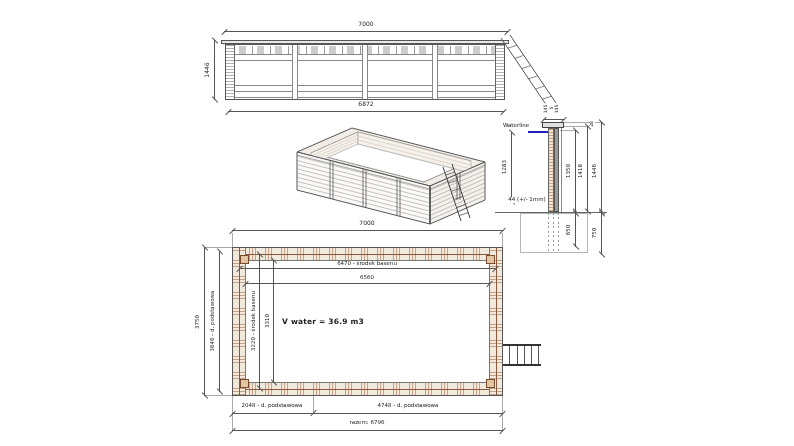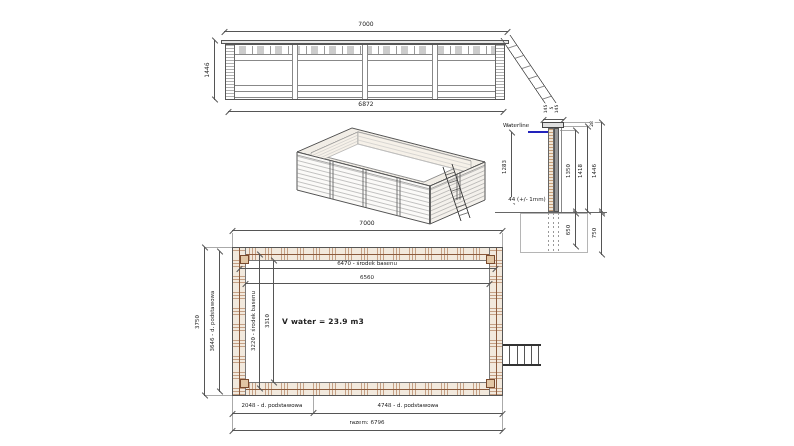--- a/index.html
+++ b/index.html
@@ -149,21 +149,21 @@
     <div class="dim-v" style="left:259px;top:254px;height:135px;"></div>
     <span class="lbl v tiny" style="left:254px;top:321px;">3220 - środek basenu</span>
     <div class="dim-v" style="left:273px;top:260px;height:123px;"></div>
     <span class="lbl v tiny" style="left:268px;top:321px;">3310</span>
 
     <div class="dim-v" style="left:204px;top:247px;height:149px;"></div>
     <span class="lbl v tiny" style="left:198px;top:322px;">3750</span>
     <div class="dim-v" style="left:219px;top:251px;height:141px;"></div>
     <span class="lbl v tiny" style="left:213px;top:321px;">3646 - d. podstawowa</span>
 
-    <span class="lbl bold" style="left:323px;top:322px;">V water = 23.9 m3</span>
+    <span class="lbl bold" style="left:323px;top:322px;">V water = 36.9 m3</span>
 
     <div class="plan-ladder"></div>
 
     <div class="dim-h" style="left:232px;top:413px;width:271px;"></div>
     <div class="tick" style="left:313px;top:409px;"></div>
     <span class="lbl tiny" style="left:272px;top:406px;">2048 - d. podstawowa</span>
     <span class="lbl tiny" style="left:408px;top:406px;">4748 - d. podstawowa</span>
     <div class="dim-h" style="left:232px;top:430px;width:271px;"></div>
     <span class="lbl tiny" style="left:367px;top:423px;">razem: 6796</span>
   </div>

